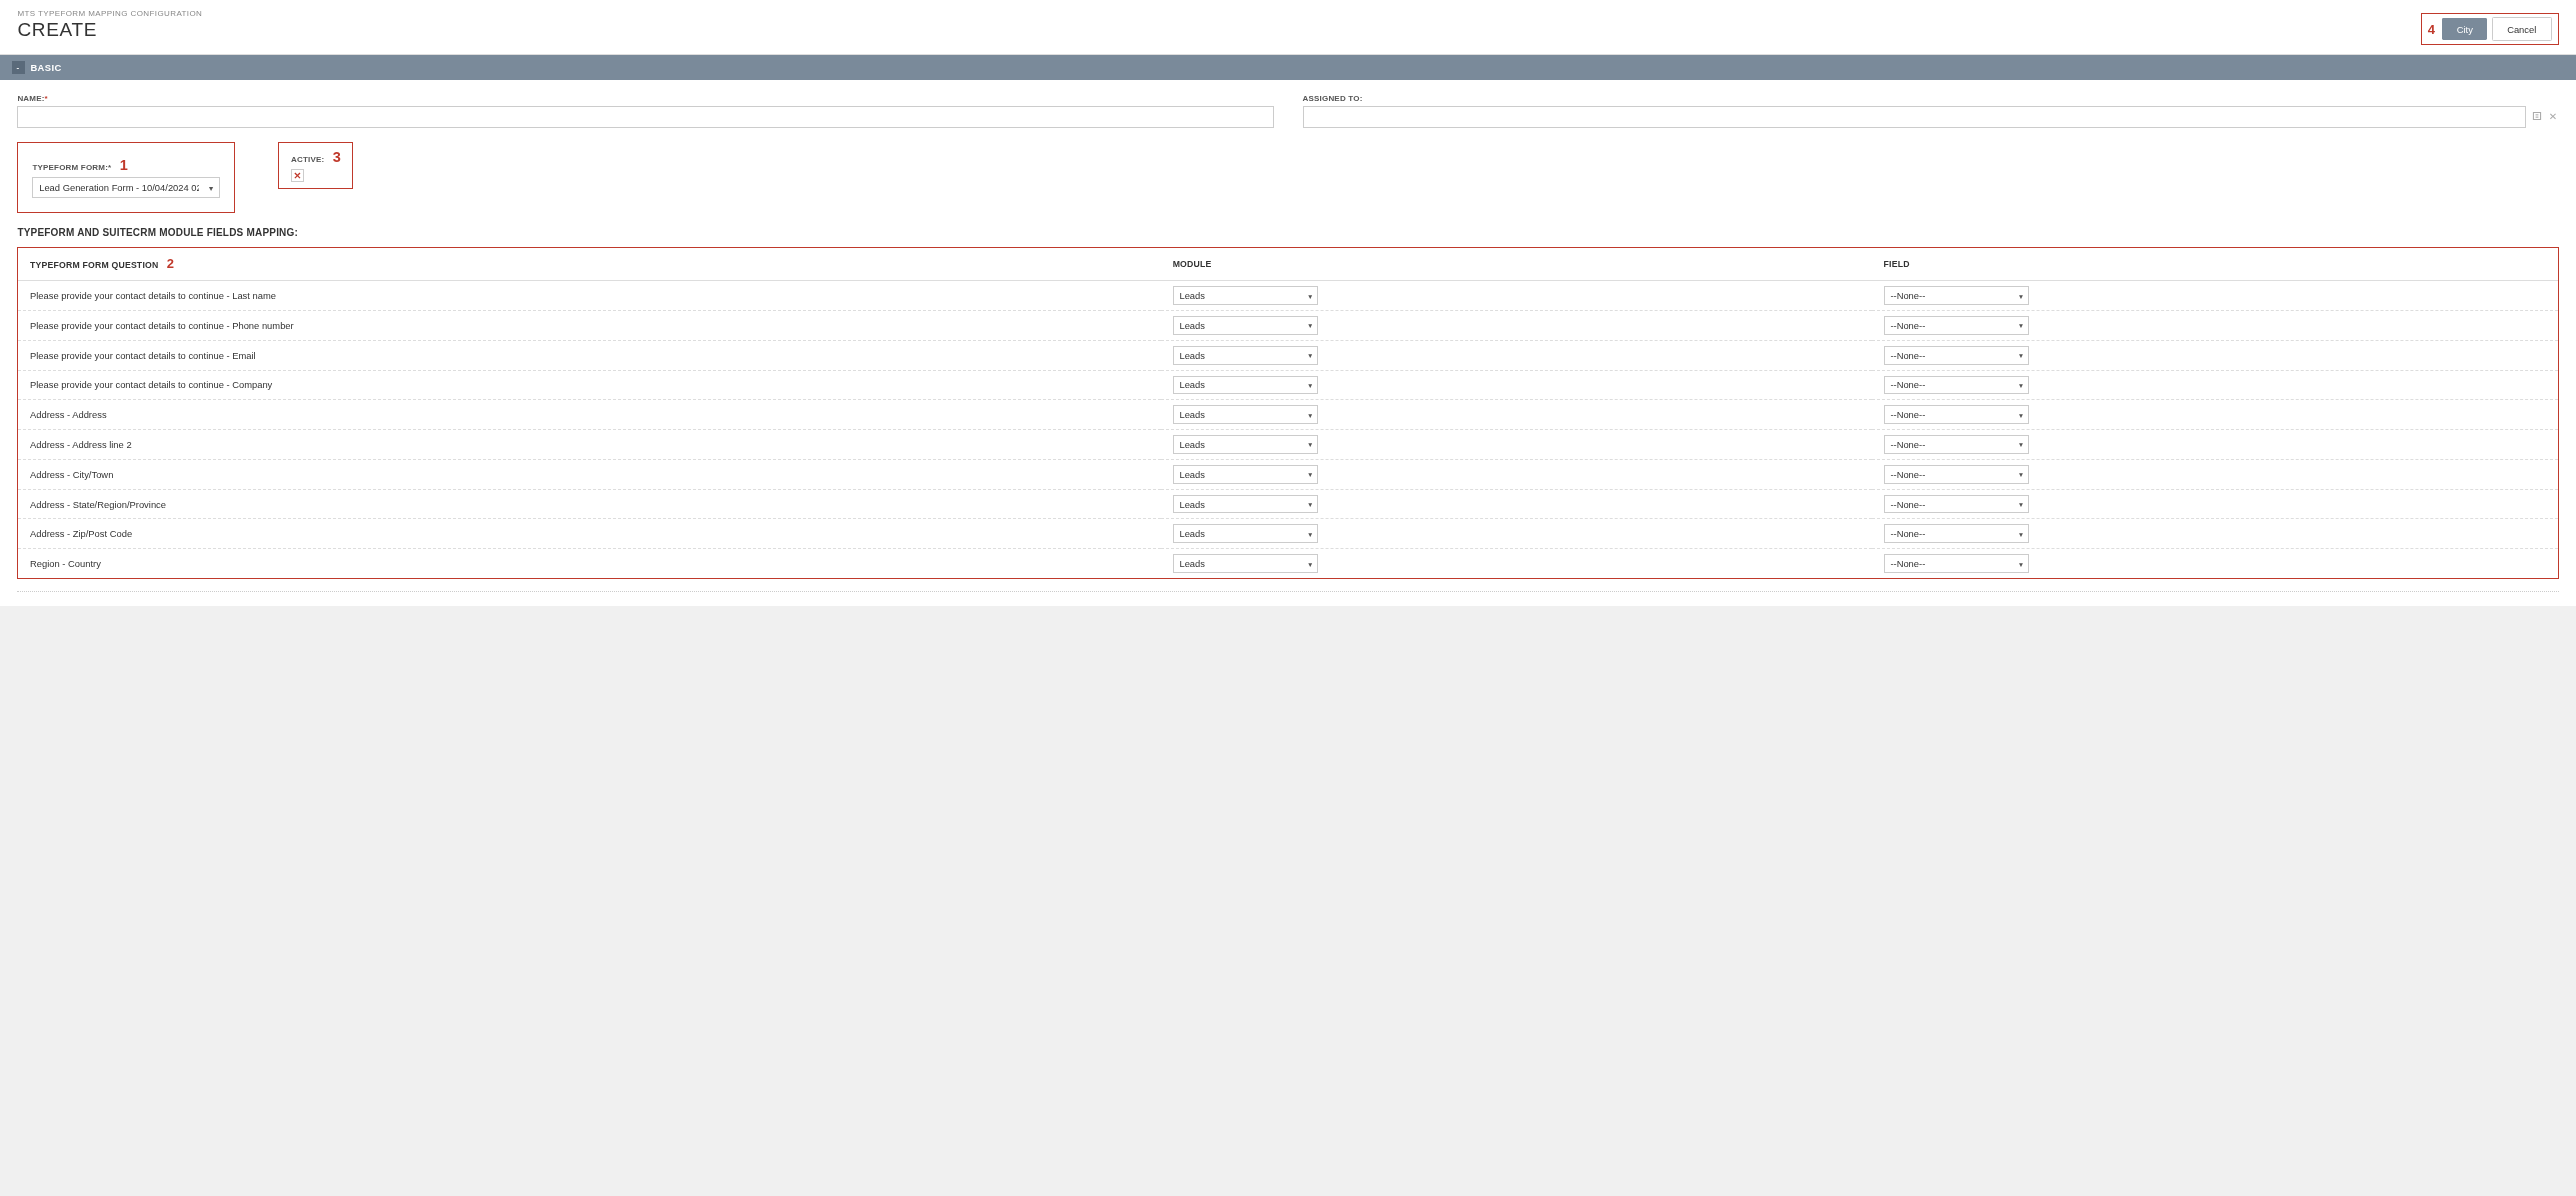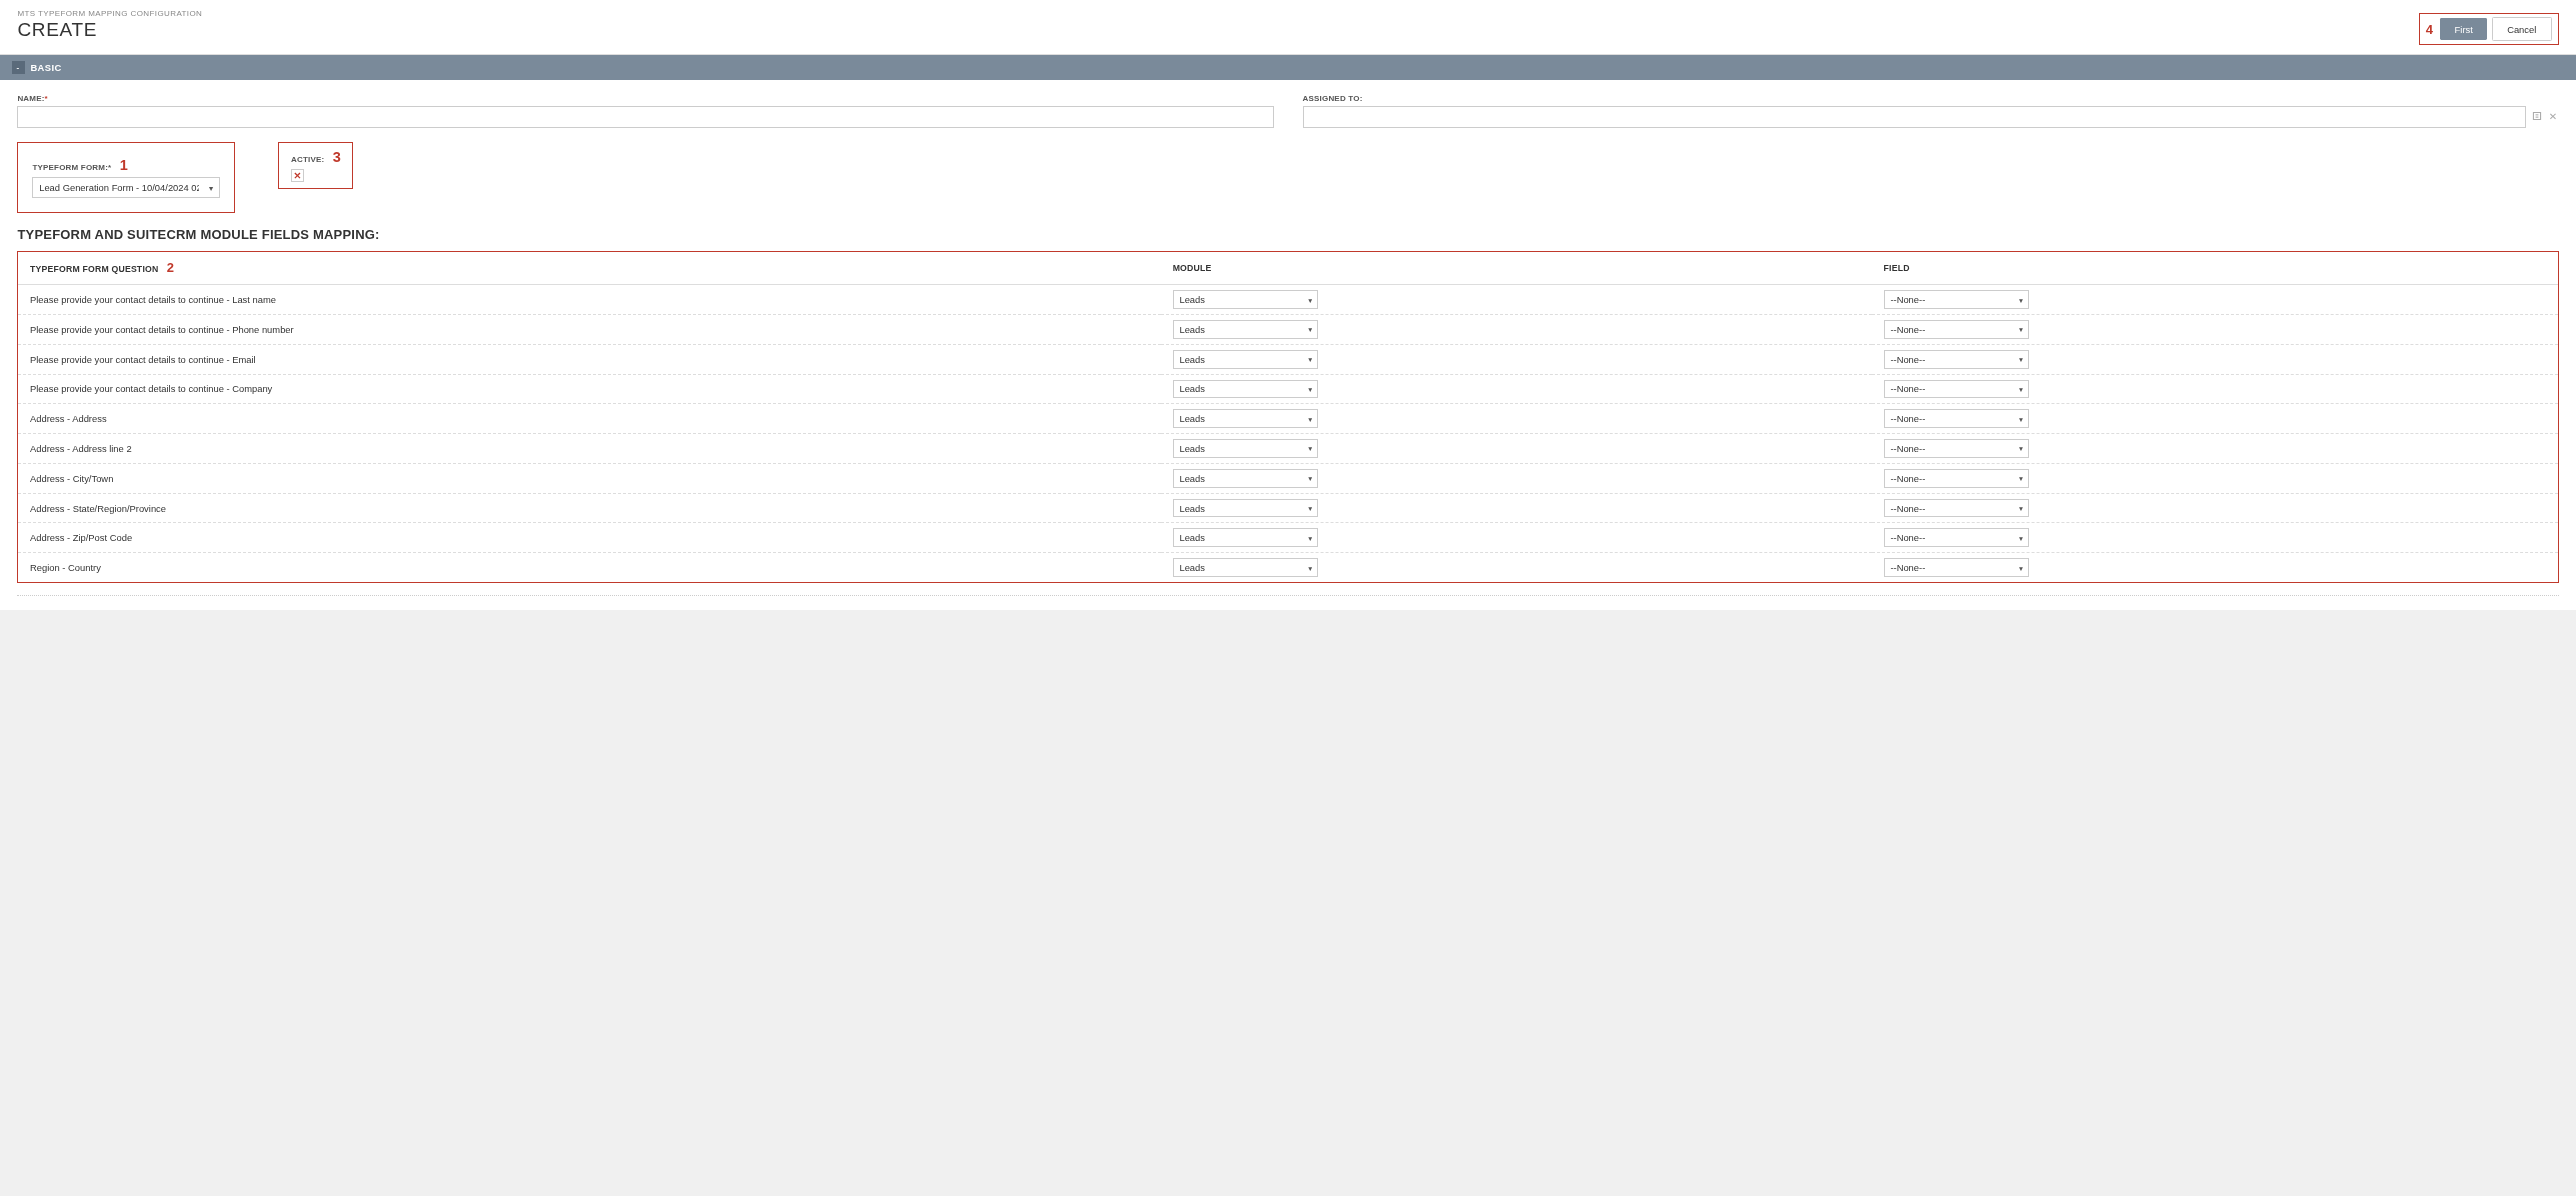--- a/index.html
+++ b/index.html
@@ -233,21 +233,21 @@
       align-items: center;
       justify-content: center;
       cursor: pointer;
       color: #c0392b;
       font-size: 9.4px;
       font-weight: bold;
     }
 
     
     .mapping-section-label {
-      font-size: 13px;
+      font-size: 10px;
       font-weight: bold;
       color: #333;
       text-transform: uppercase;
       margin-bottom: 8.7px;
       letter-spacing: 0.2px;
     }
 
     
     .mapping-box {
       border: 1.4px solid #c0392b;
@@ -372,21 +372,21 @@
 <div class="page-wrapper">
 
   <div class="page-header">
     <div class="header-left">
       <div class="header-subtitle">MTS TYPEFORM MAPPING CONFIGURATION</div>
       <div class="header-title">CREATE</div>
     </div>
     <div class="header-actions">
       <div class="header-actions-box">
         <span class="badge-number">4</span>
-        <button class="btn-save">First</button>
+        <button class="btn-save">City</button>
         <button class="btn-cancel">Cancel</button>
       </div>
     </div>
   </div>
 
   <div class="section-bar">
     <div class="section-bar-icon">
       <span>-</span>
     </div>
     <span>BASIC</span>

